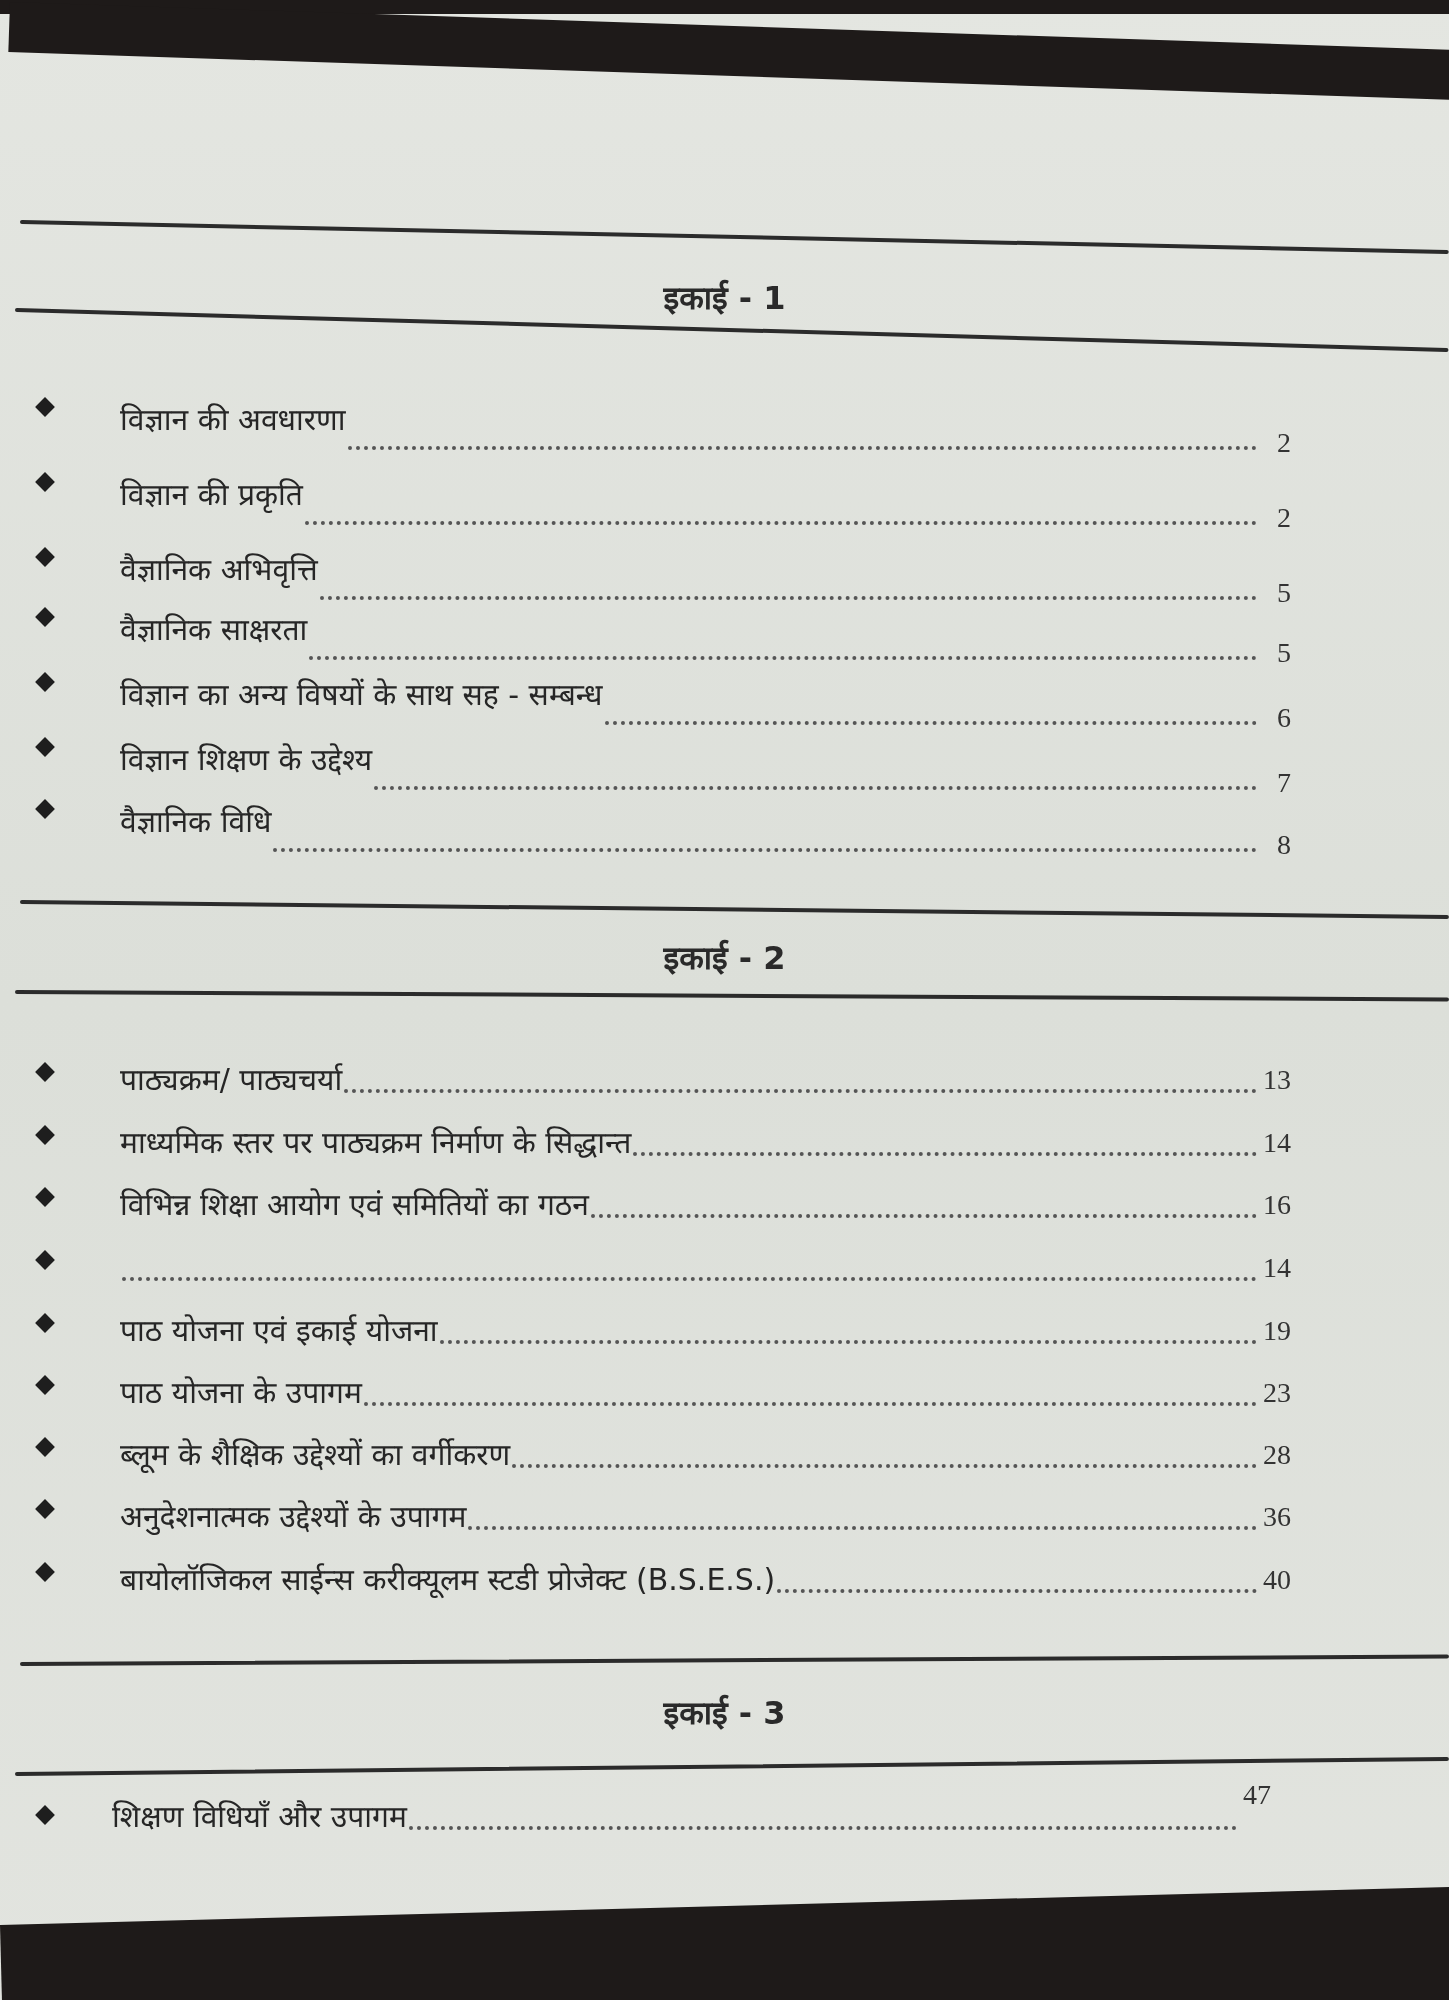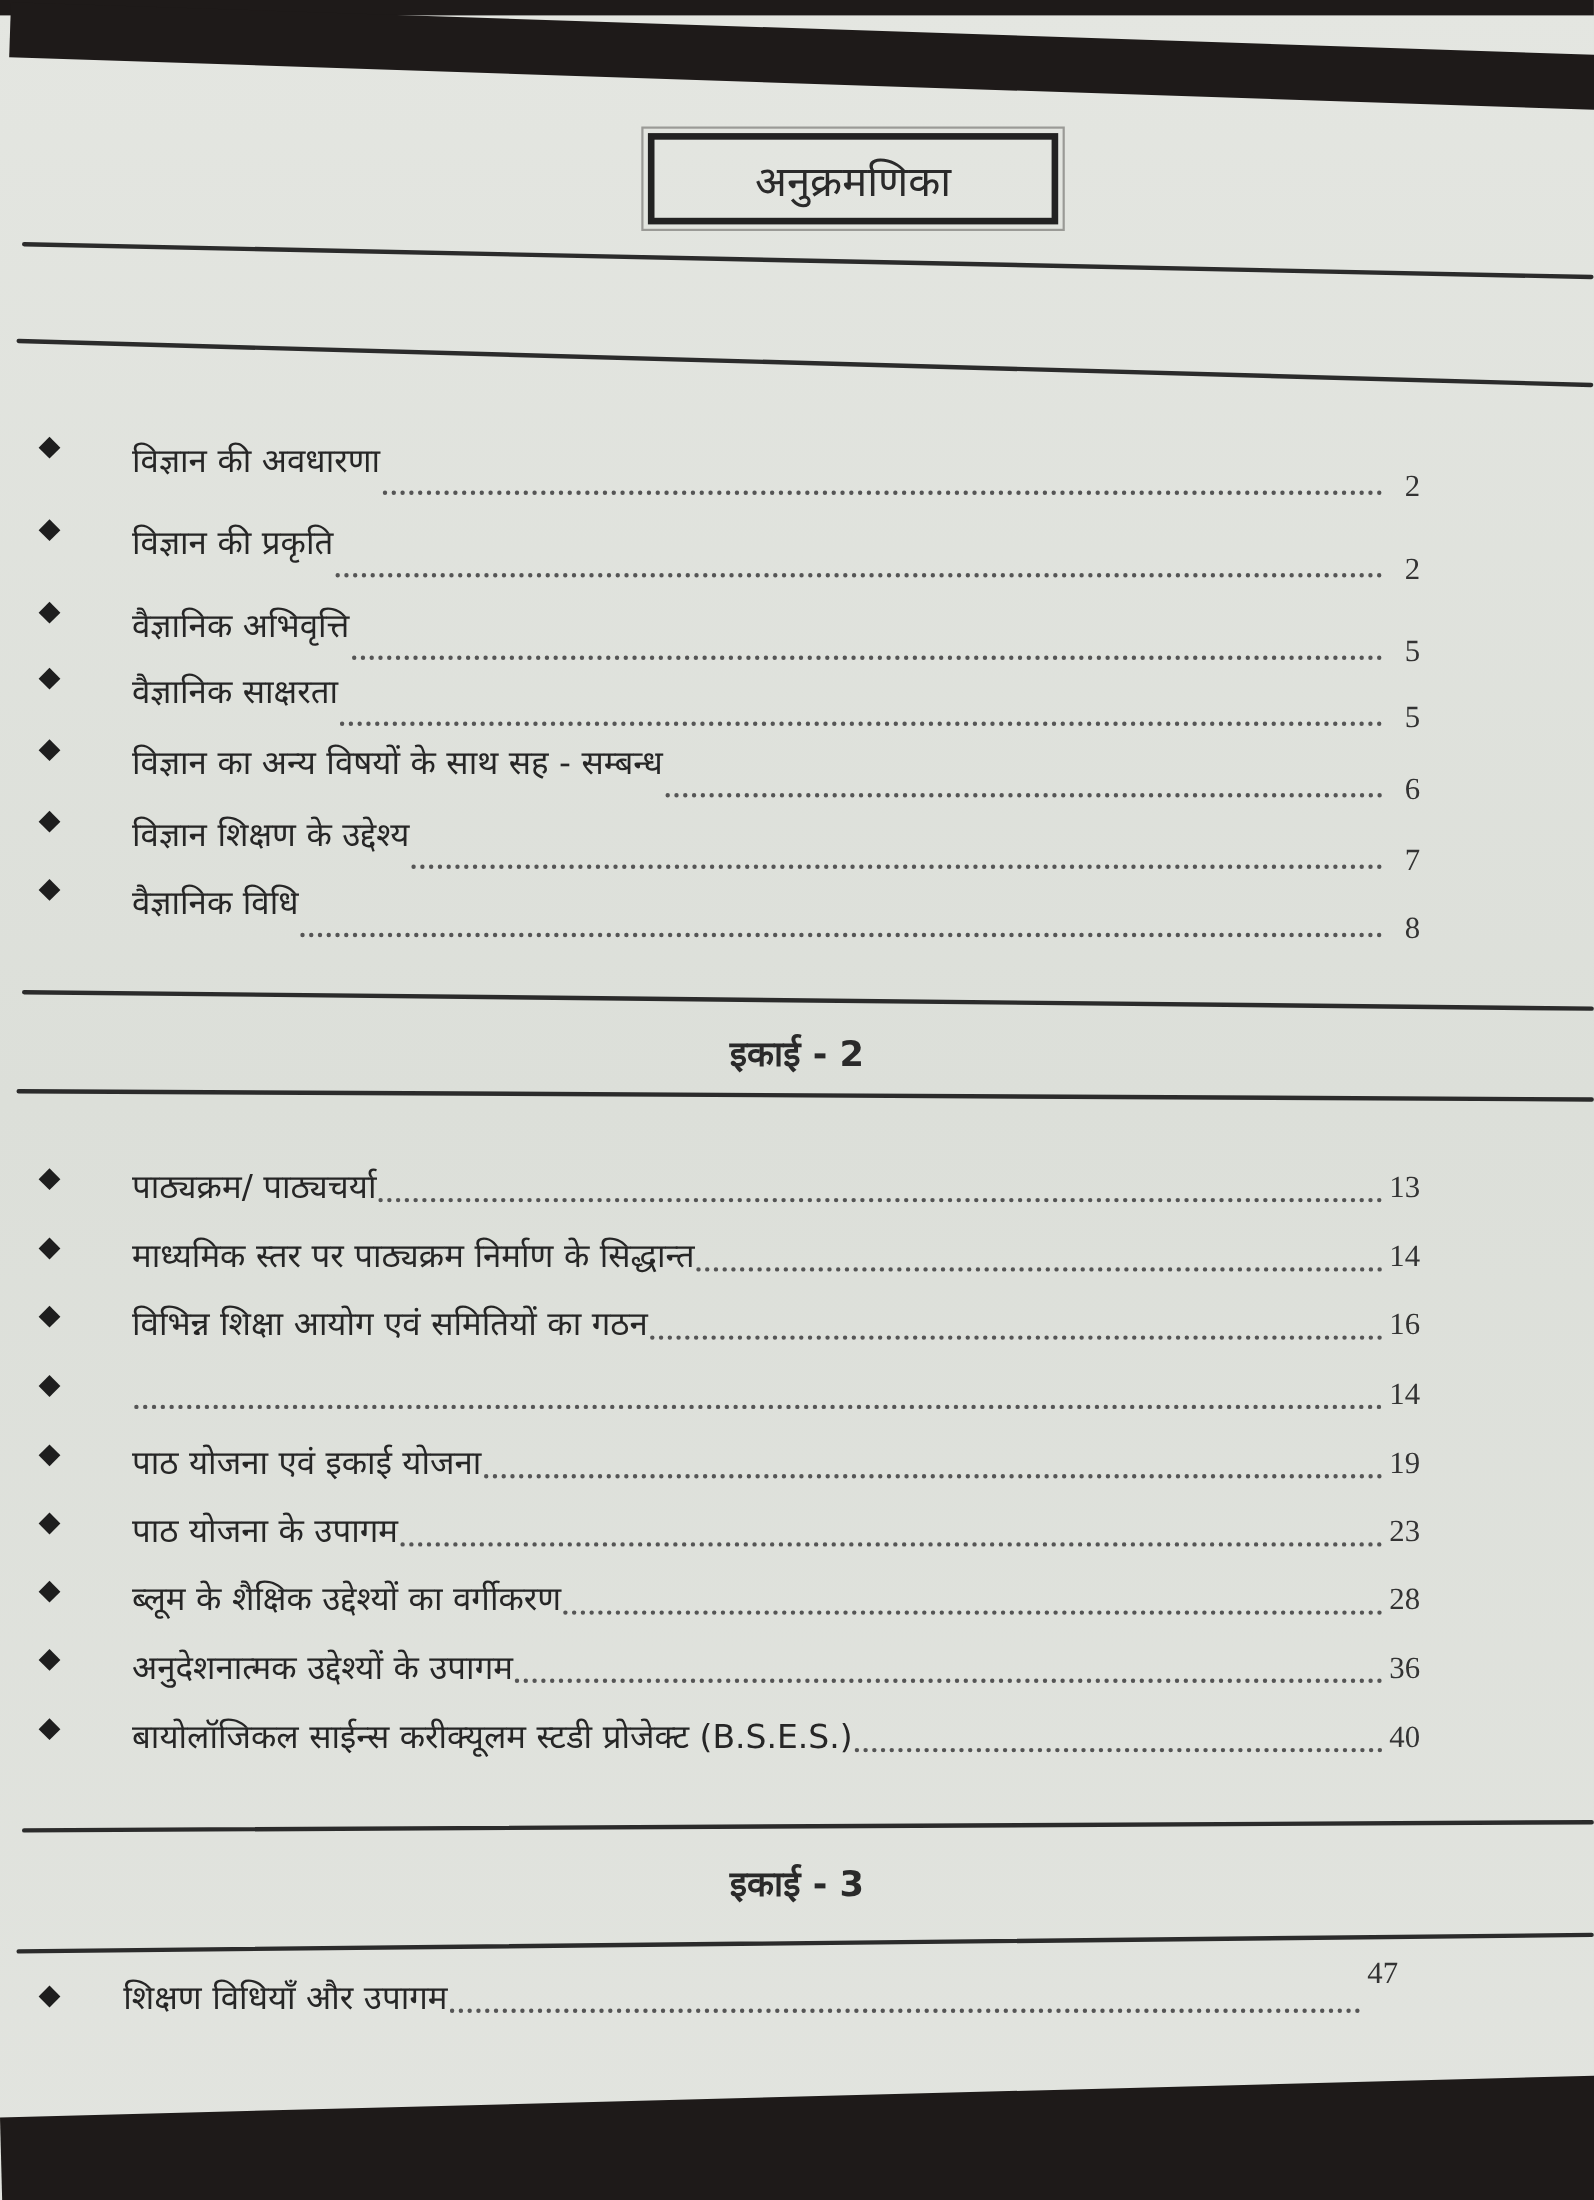--- a/index.html
+++ b/index.html
@@ -75,25 +75,23 @@
     .u1 .page-no { position: relative; top: 28px; }
   </style>
 </head>
 <body>
 
 <div class="page">
 
   <div class="band band-top-fill"></div>
   <div class="band band-top"></div>
 
-  <div class="title-box">
-    <div class="title-inner">अनुक्रमणिका</div>
-  </div>
 
   <div class="rule" style="left:20px; top:220px; width:1429px; transform:rotate(1.2deg); transform-origin:left;"></div>
+  <div class="unit-heading" style="top:275px;">इकाई - 1</div>
   <div class="rule" style="left:15px; top:308px; width:1434px; transform:rotate(1.6deg); transform-origin:left;"></div>
 
   <div class="toc-row u1" style="top:380px;">
     <div class="bullet"></div>
     <div class="entry">
         <span class="entry-title">विज्ञान की अवधारणा</span>
         <span class="leader"></span>
         <span class="page-no">2</span>
       </div>
   </div>

